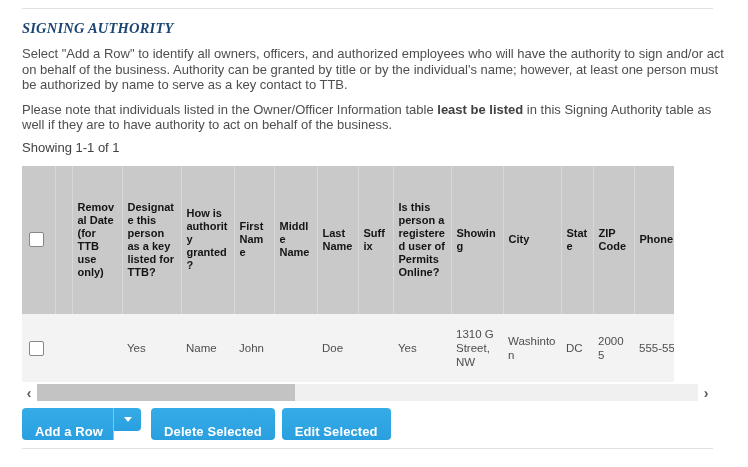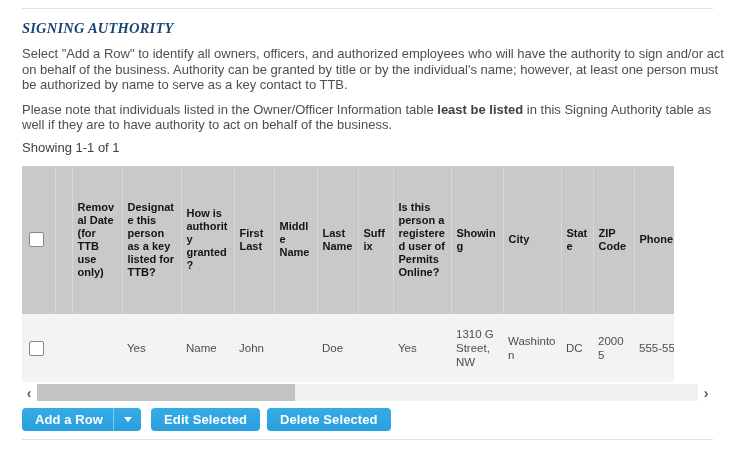--- a/index.html
+++ b/index.html
@@ -122,21 +122,21 @@
   }
   .btn {
     background: linear-gradient(#35ace6, #2a9fe0);
     color: #ffffff;
     font-family: "Liberation Sans", sans-serif;
     font-size: 13px;
     font-weight: bold;
     border: none;
     border-radius: 4px;
     height: 23px;
-    padding: 4px 13px;
+    padding: 16px 13px;
     cursor: pointer;
     letter-spacing: 0.1px;
   }
   .split-btn { display: inline-flex; align-items: stretch; margin-right: 10px; }
   .split-btn .btn.main {
     border-top-right-radius: 0;
     border-bottom-right-radius: 0;
     padding-right: 10px;
   }
   .split-sep {
@@ -195,21 +195,21 @@
           <col style="width:41px">
           <col style="width:160px">
       </colgroup>
       <thead>
         <tr>
           <th class="check-cell"><input type="checkbox" class="cb" style=""></th>
           <th></th>
           <th>Removal Date (for TTB use only)</th>
           <th>Designate this person as a key listed for TTB?</th>
           <th>How is authority granted?</th>
-          <th>First Last</th>
+          <th>First Name</th>
           <th>Middle Name</th>
           <th>Last Name</th>
           <th>Suffix</th>
           <th>Is this person a registered user of Permits Online?</th>
           <th>Showing</th>
           <th>City</th>
           <th>State</th>
           <th>ZIP Code</th>
           <th>Phone Number</th>
         </tr>
@@ -245,19 +245,19 @@
   </div>
 
   <div class="btn-row">
     <span class="split-btn">
       <button class="btn main">Add a Row</button>
       <span class="split-sep"></span>
       <button class="btn caret-btn">
           <span class="caret"></span>
         </button>
     </span>
+    <button class="btn standalone">Delete Selected</button>
     <button class="btn standalone">Edit Selected</button>
-    <button class="btn standalone">Delete Selected</button>
   </div>
 
   <hr class="divider bottom">
 
 </div>
 
 </body></html>

